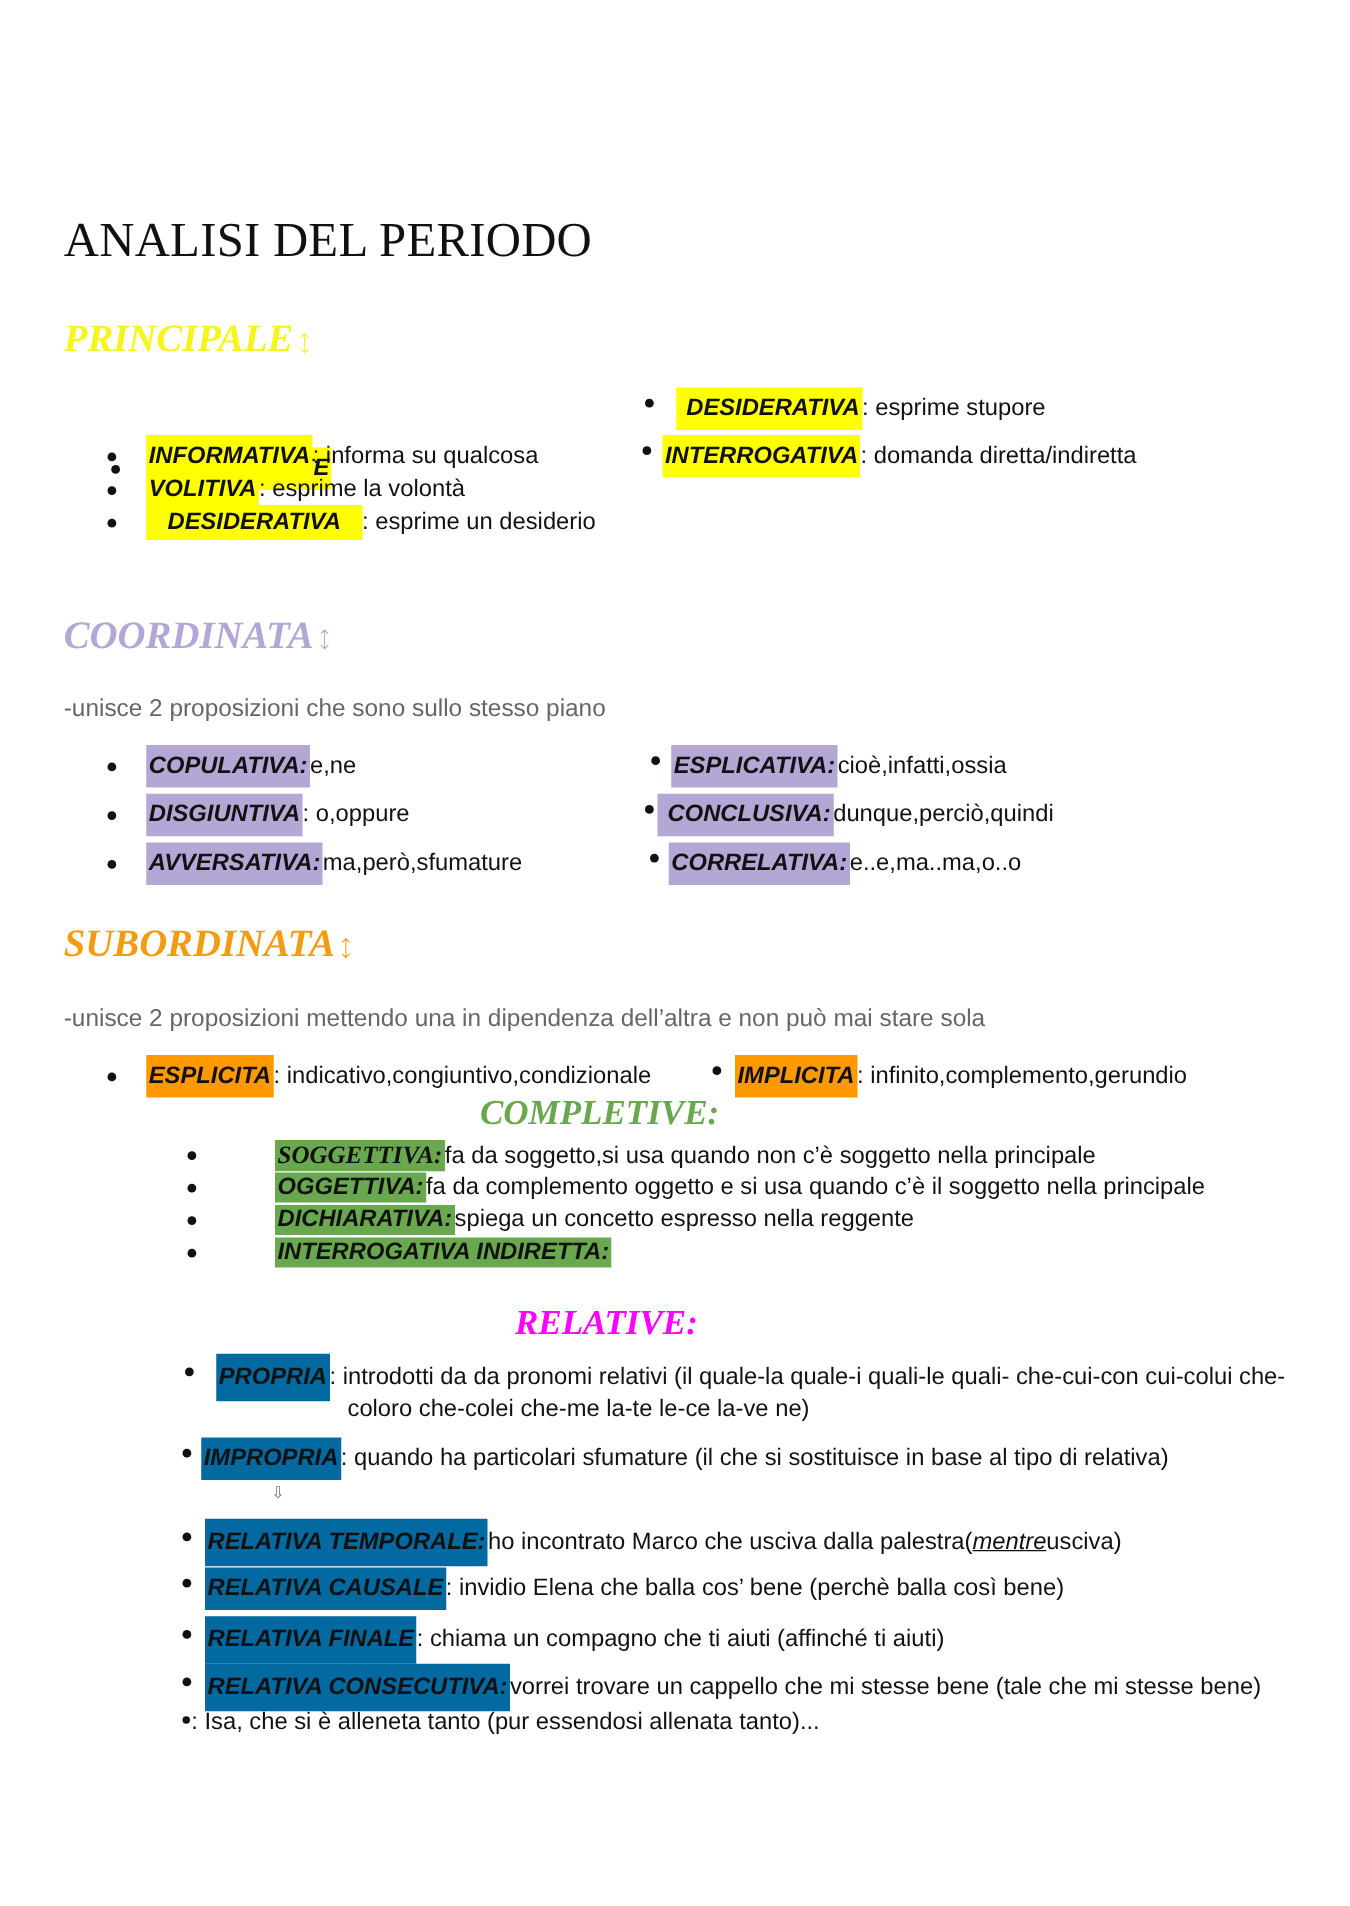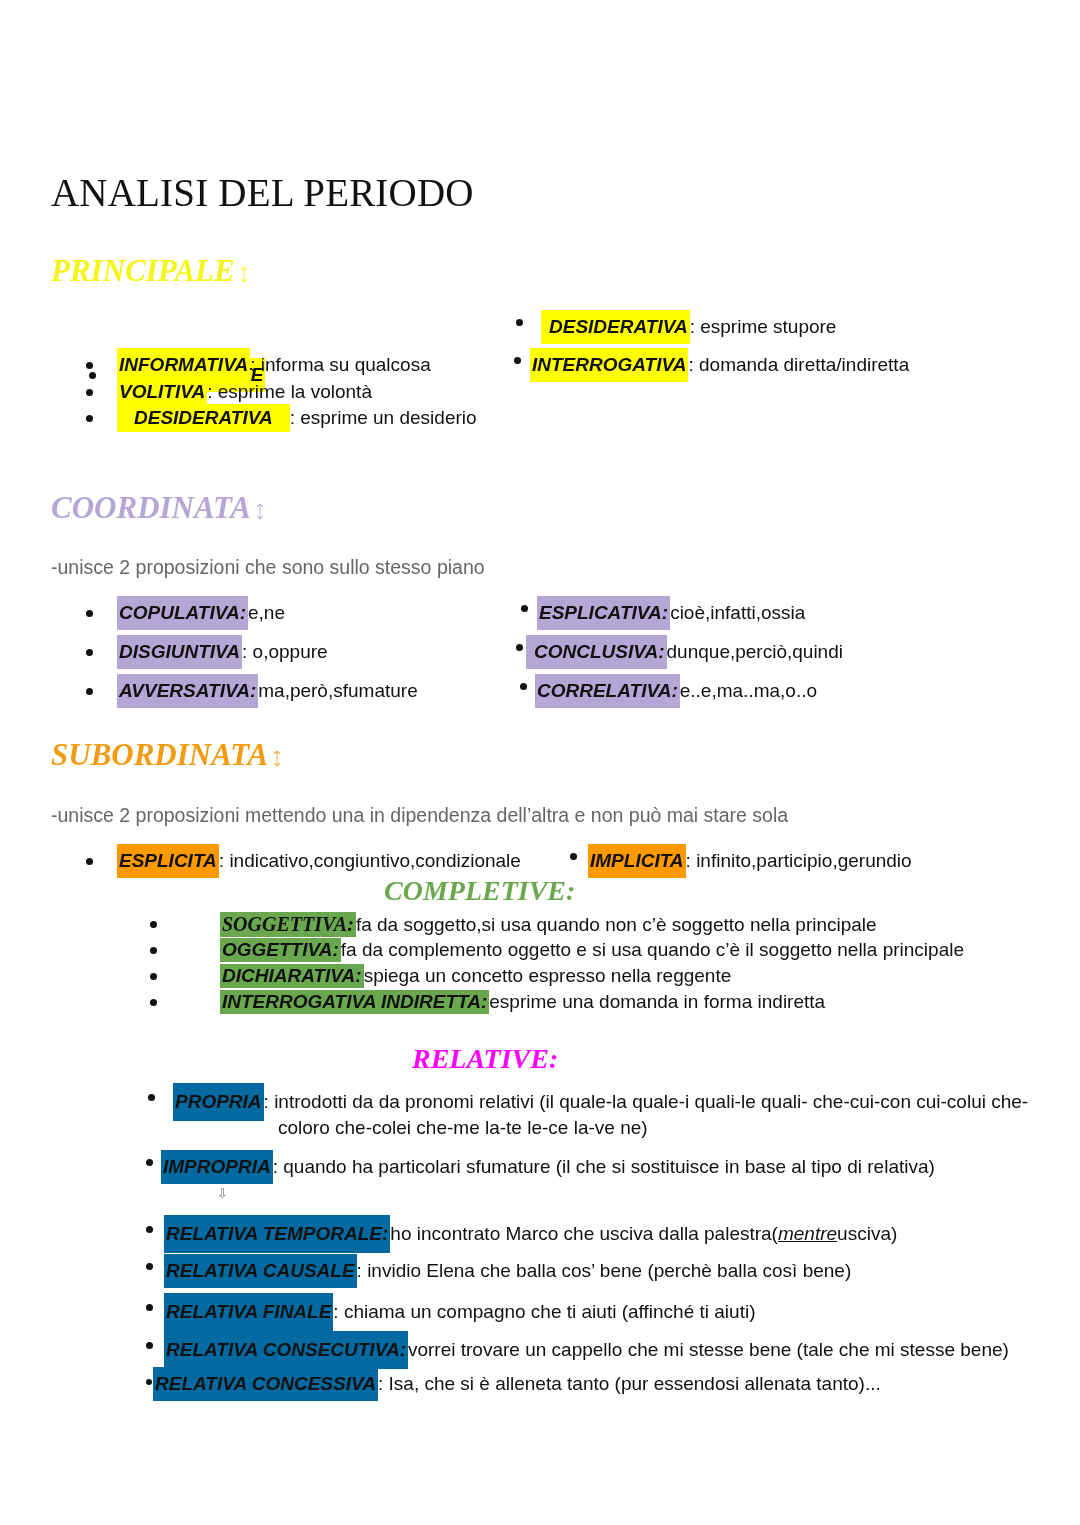--- a/index.html
+++ b/index.html
@@ -104,21 +104,21 @@
 <div class="abs desc" style="left:51px; top:804px;">-unisce 2 proposizioni mettendo una in dipendenza dell’altra e non può mai stare sola</div>
 
 <div class="abs item" style="left:86px; top:844px;">
   <span class="bullet" style="margin-right:24px"></span>
   <span class="hl hl-orange">ESPLICITA</span>
     <span>: indicativo,congiuntivo,condizionale</span>
 </div>
 <div class="abs item" style="left:570px; top:844px;">
   <span class="bullet" style="margin-right:11px; transform:translateY(-5px)"></span>
   <span class="hl hl-orange">IMPLICITA</span>
-    <span>: infinito,participio,gerundio</span>
+    <span>: infinito,complemento,gerundio</span>
 </div>
 
 <div class="abs subhead" style="left:384px; top:875px; color:#6aa84f;">COMPLETIVE:</div>
 
 <div class="abs item" style="left:150px; top:912px;">
   <span class="bullet" style="margin-right:24px"></span>
   <span class="hl hl-green serif-bi" style="padding:1px 2px; font-size:20px">SOGGETTIVA:</span>
     <span> fa da  soggetto,si usa quando non c’è soggetto nella principale</span>
 </div>
 <div class="abs item" style="left:150px; top:938px;">
@@ -127,21 +127,20 @@
     <span> fa da complemento oggetto e si usa quando c’è il soggetto nella principale</span>
 </div>
 <div class="abs item" style="left:150px; top:964px;">
   <span class="bullet" style="margin-right:24px"></span>
   <span class="hl hl-green" style="padding:1px 2px">DICHIARATIVA:</span>
     <span> spiega un concetto espresso nella reggente</span>
 </div>
 <div class="abs item" style="left:150px; top:990px;">
   <span class="bullet" style="margin-right:24px"></span>
   <span class="hl hl-green" style="padding:1px 2px">INTERROGATIVA INDIRETTA:</span>
-    <span> esprime una domanda in forma indiretta</span>
 </div>
 
 <div class="abs subhead" style="left:412px; top:1043px; color:#ff00ff;">RELATIVE:</div>
 
 <div class="abs item" style="left:148px; top:1083px;">
   <span class="bullet" style="margin-right:18px; transform:translateY(-5px)"></span>
   <span class="hl hl-magenta" style="padding:8px 2px">PROPRIA</span>
     <span>:  introdotti da da pronomi relativi (il quale-la quale-i quali-le quali- che-cui-con cui-colui che-</span>
 </div>
 <div class="abs item" style="left:278px; top:1117px;">coloro che-colei che-me la-te le-ce la-ve ne)</div>
@@ -170,15 +169,14 @@
   <span class="hl hl-magenta" style="padding:8px 2px">RELATIVA FINALE</span>
     <span>: chiama un compagno che ti aiuti (affinché ti aiuti)</span>
 </div>
 <div class="abs item" style="left:146px; top:1331px;">
   <span class="bullet" style="margin-right:11px; transform:translateY(-5px)"></span>
   <span class="hl hl-magenta" style="padding:8px 2px">RELATIVA CONSECUTIVA:</span>
     <span> vorrei trovare un cappello che mi stesse bene (tale che mi stesse bene)</span>
 </div>
 <div class="abs item" style="left:146px; top:1367px;">
   <span class="bullet" style="margin-right:1px; width:6px; height:6px; transform:translateY(-2px)"></span>
-  <span class="hl hl-magenta">RELATIVA CONCESSIVA</span>
     <span>: Isa, che si è alleneta tanto (pur essendosi allenata tanto)...</span>
 </div>
 
 </body></html>

